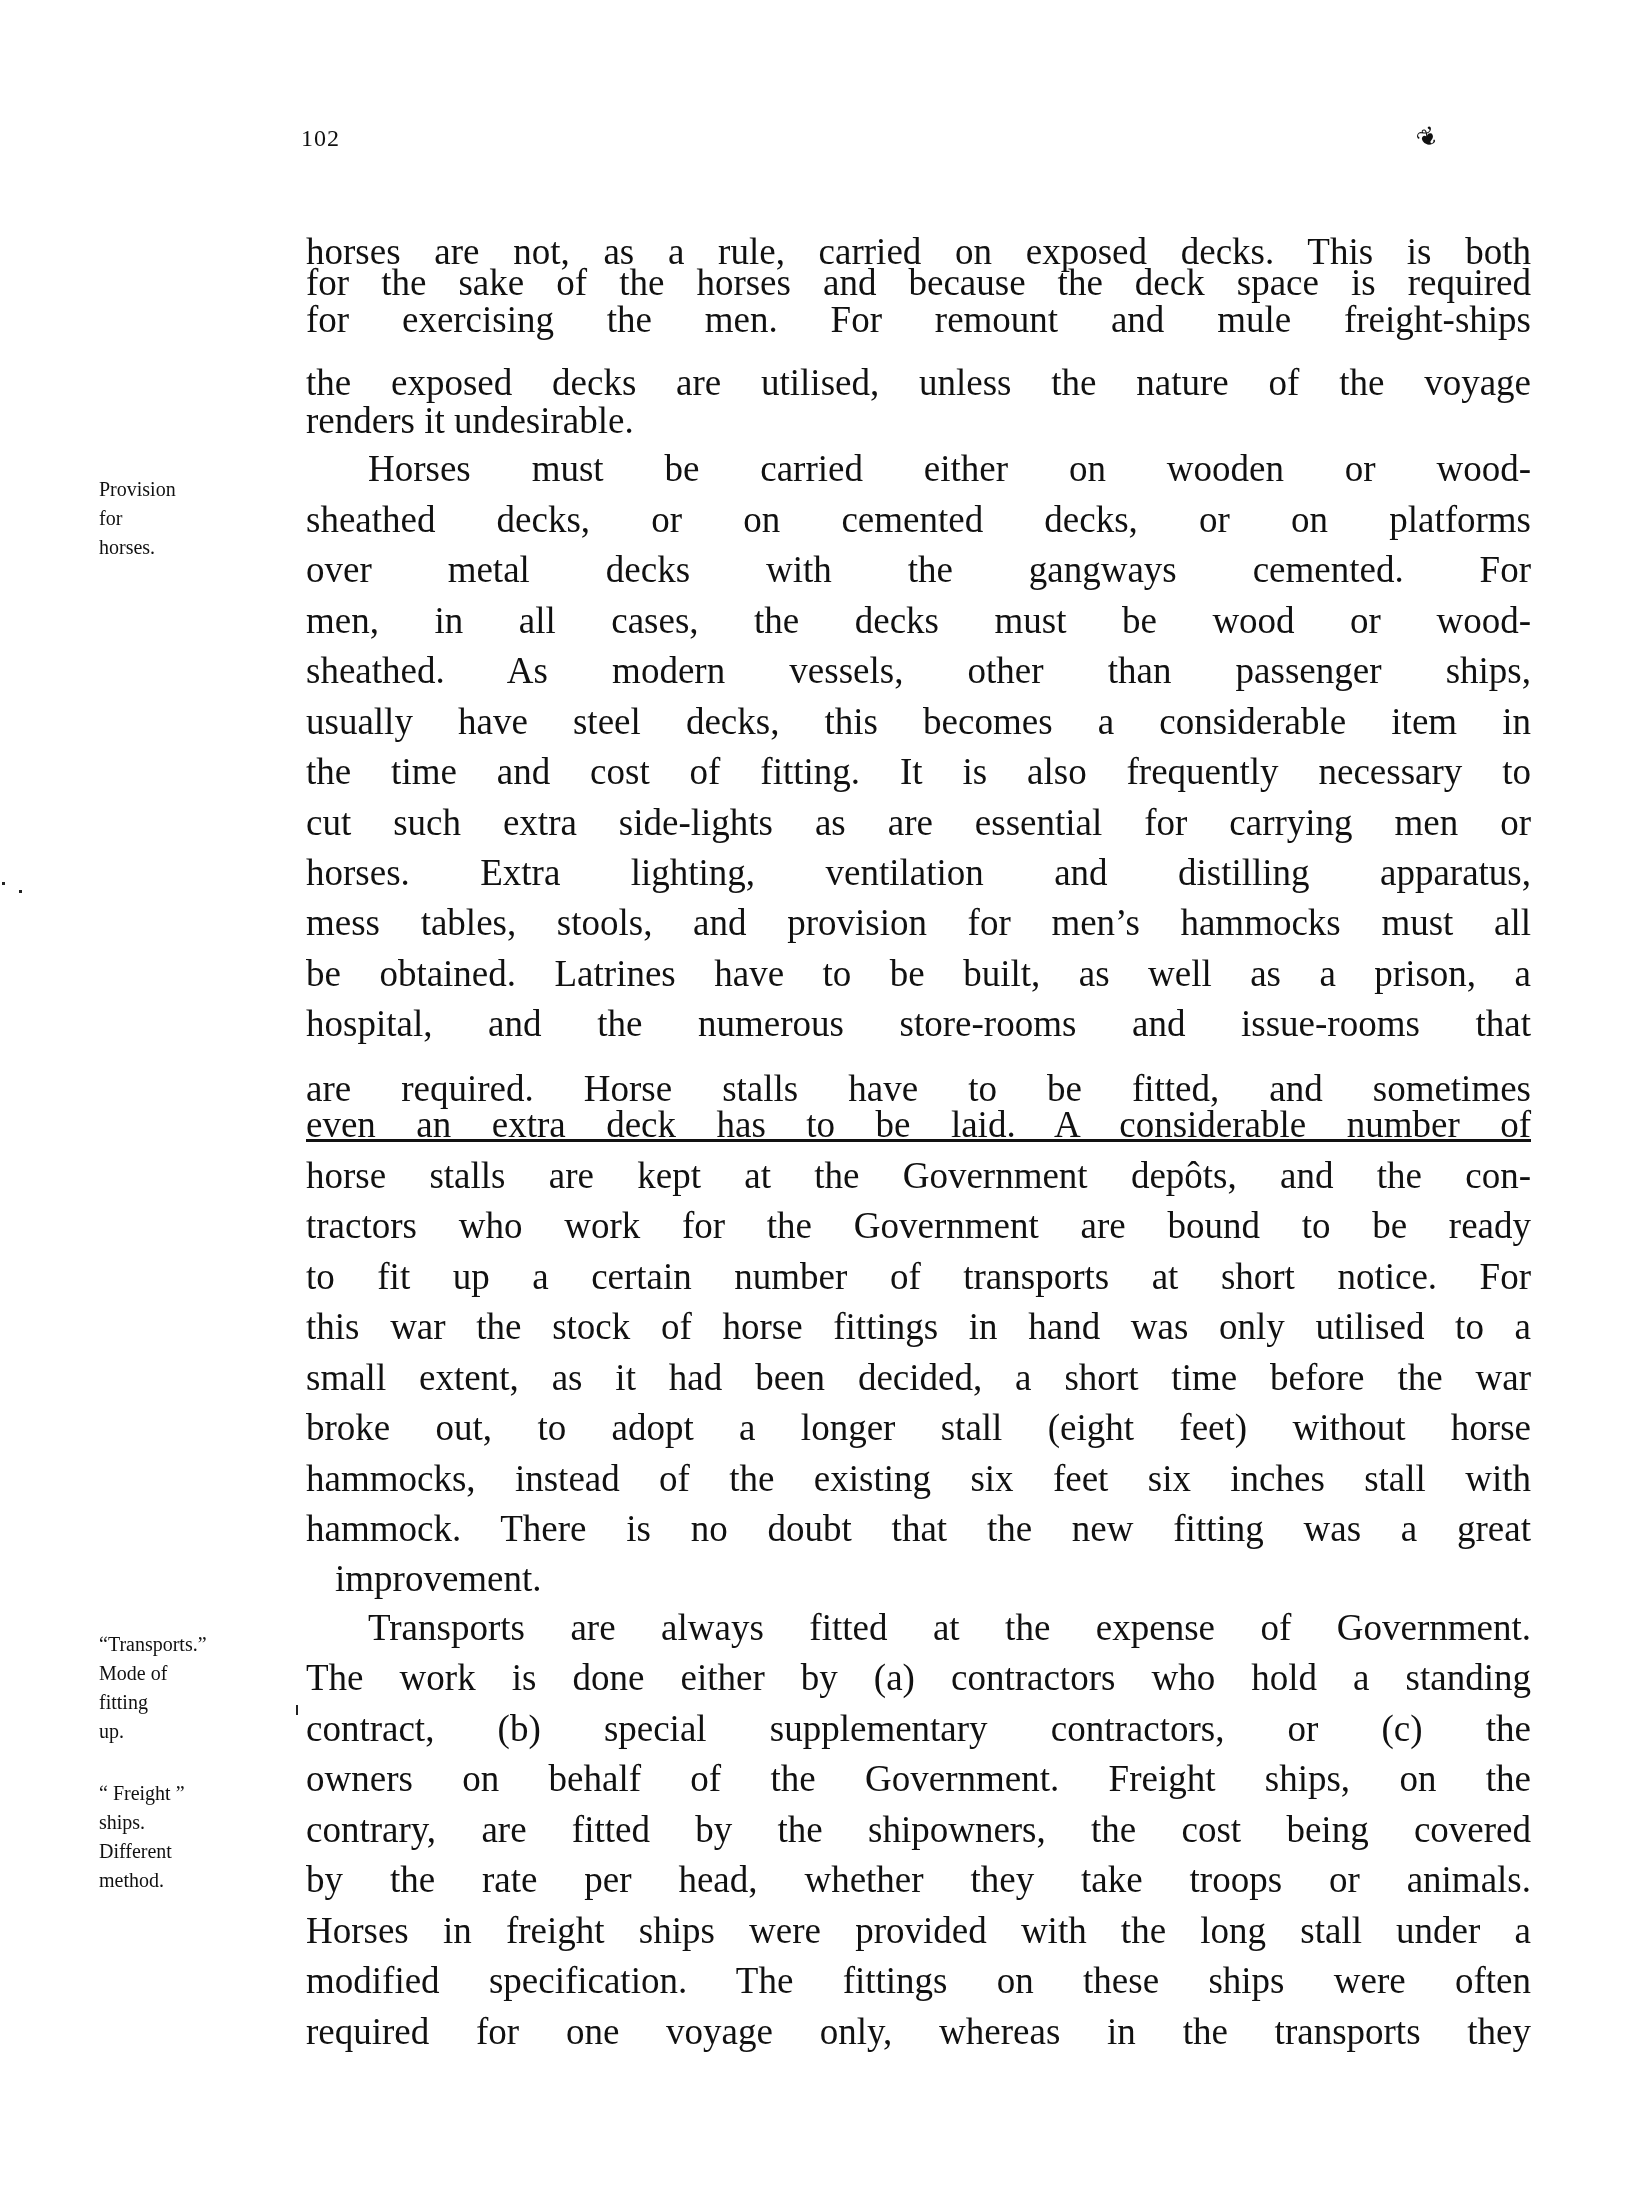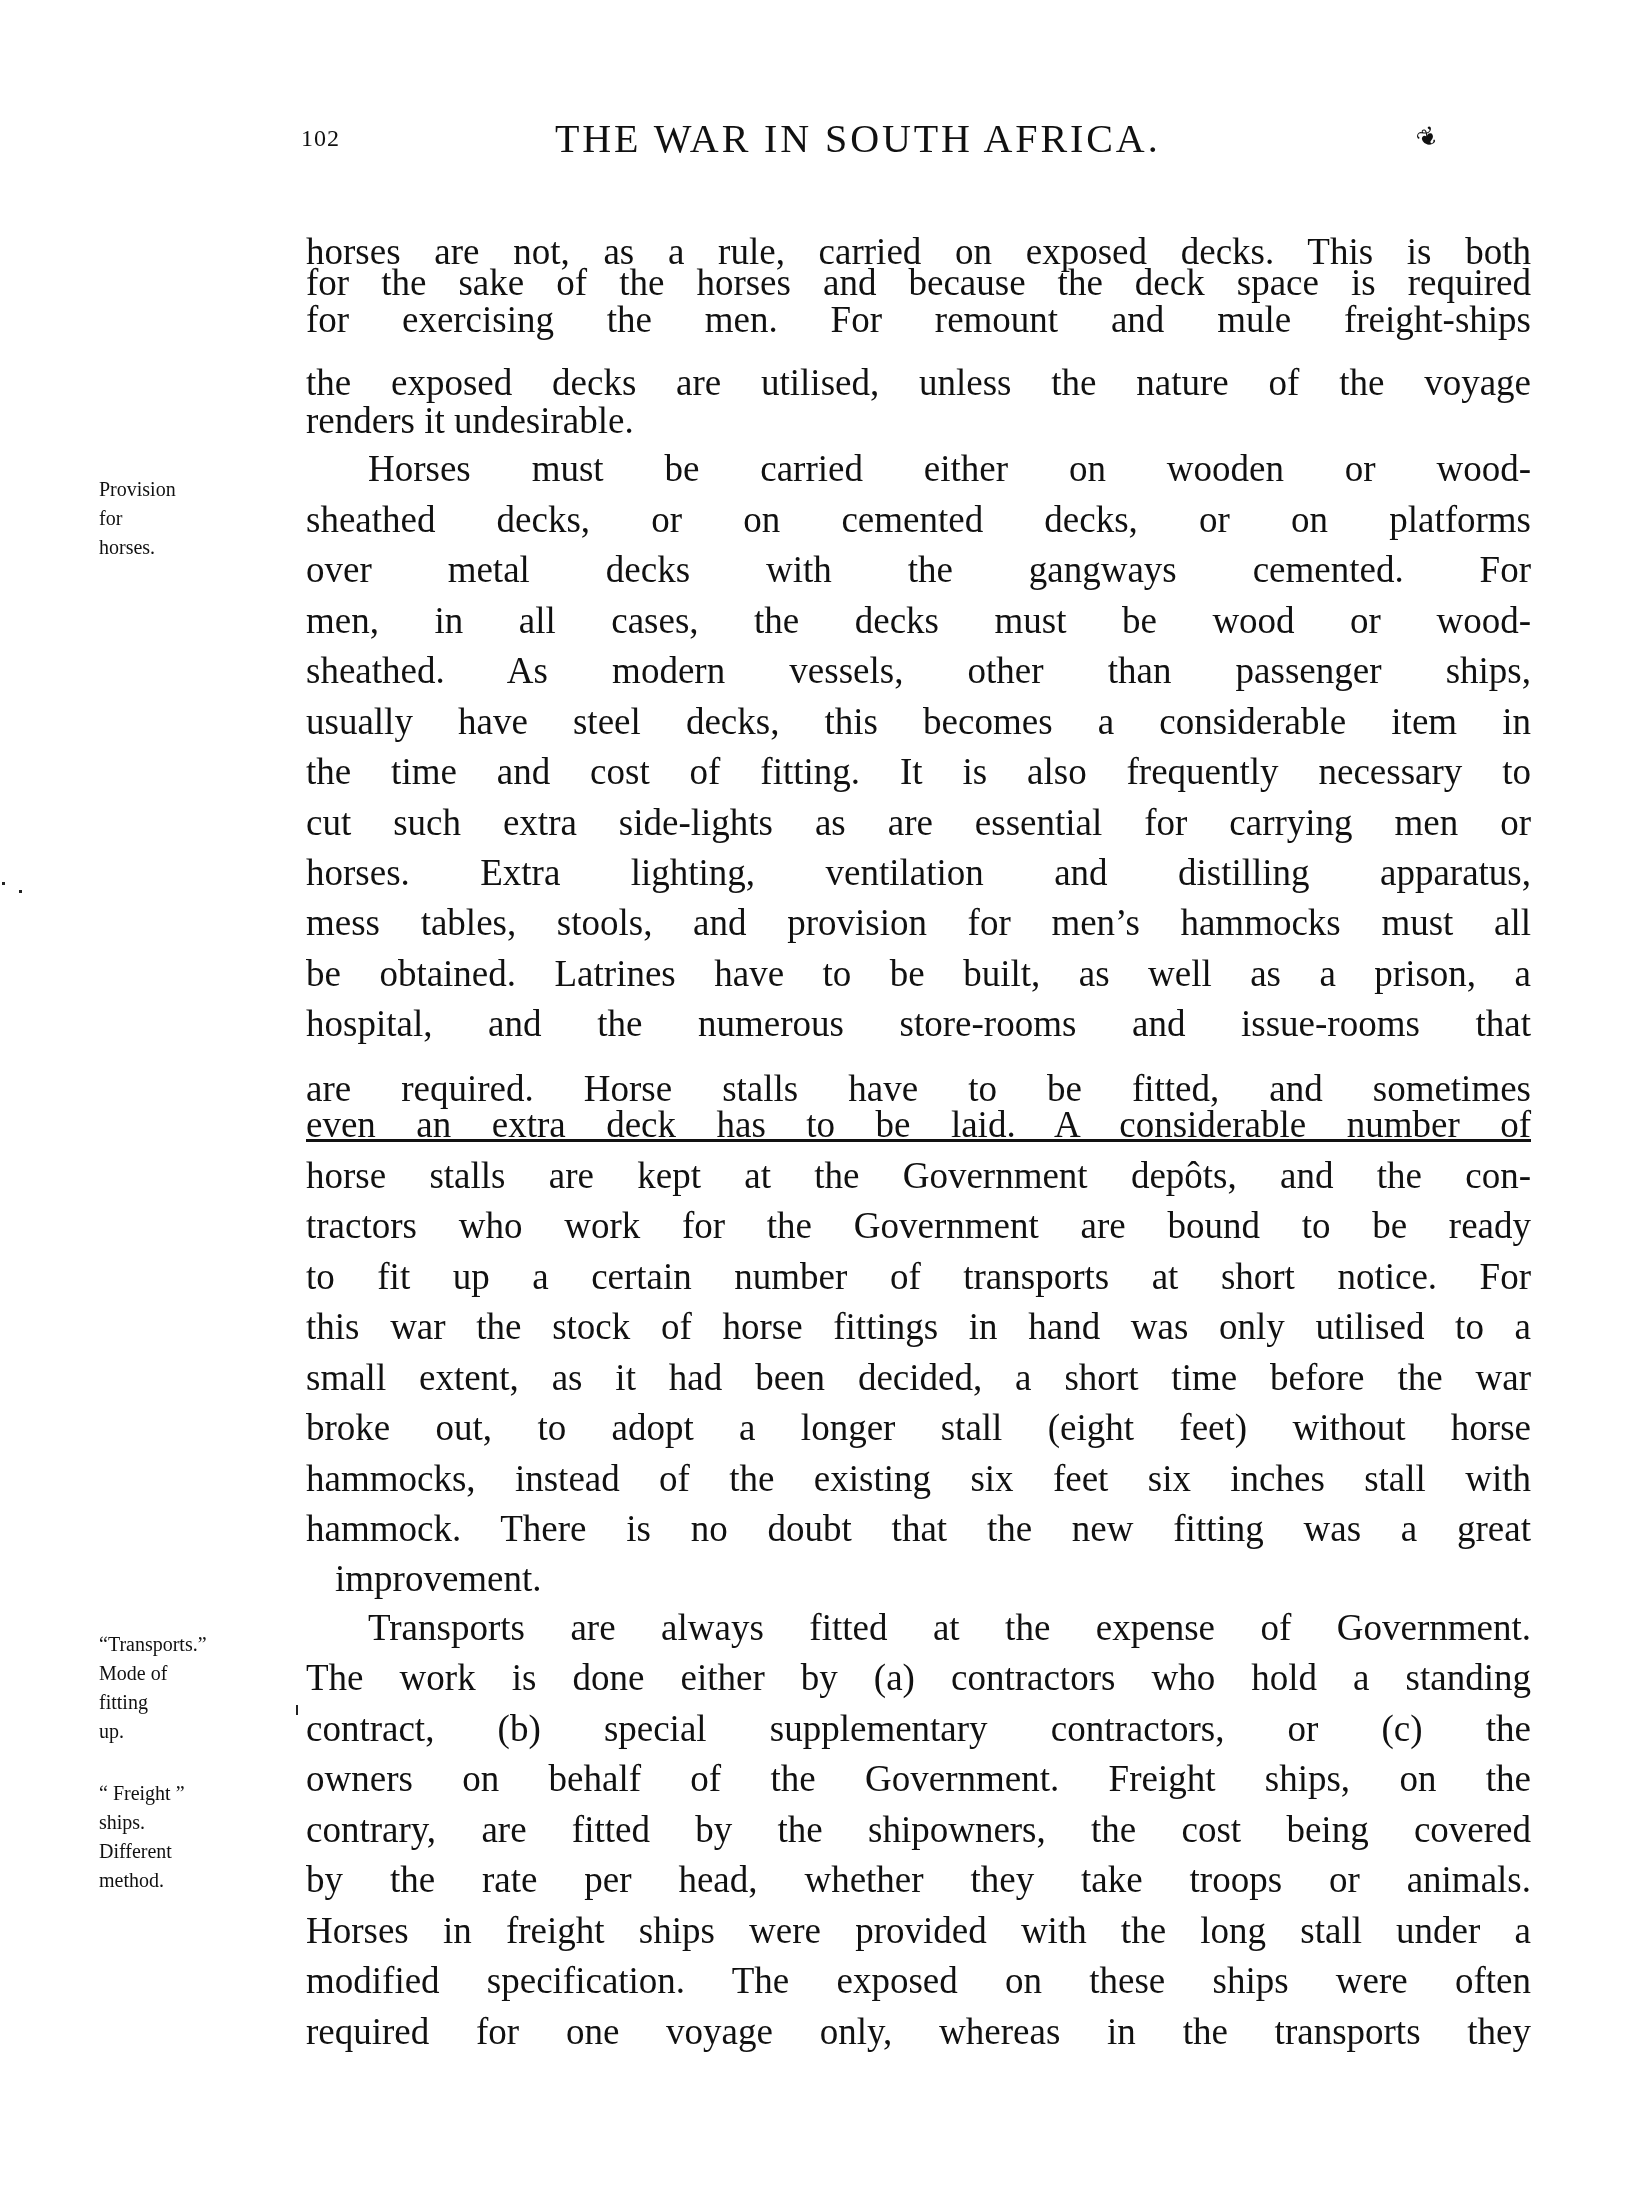--- a/index.html
+++ b/index.html
@@ -26,21 +26,20 @@
     .mn1 { top: 475px; }
     .mn2 { top: 1630px; }
     .mn3 { top: 1779px; }
     .speck { position: absolute; background: #222; }
   </style>
 </head>
 <body>
 
 <div class="header">
   <span class="page-number">102</span>
-  <span class="running-title">THE WAR IN SOUTH AFRICA.</span>
   <span class="ornament">❦</span>
 </div>
 
 <div class="margin-note mn1">
   <div>Provision</div>
   <div>for</div>
   <div>horses.</div>
 </div>
 <div class="margin-note mn2">
   <div>“Transports.”</div>
@@ -84,20 +83,20 @@
     <div class="line" style="top: 1260px;">hammocks, instead of the existing six feet six inches stall with</div>
     <div class="line" style="top: 1310px;">hammock.  There is no doubt that the new fitting was a great</div>
     <div class="line last" style="top: 1360px; margin-left: 29px;">improvement.</div>
     <div class="line indent" style="top: 1409px;">Transports are always fitted at the expense of Government.</div>
     <div class="line" style="top: 1459px;">The work is done either by (a) contractors who hold a standing</div>
     <div class="line" style="top: 1510px;">contract, (b) special supplementary contractors, or (c) the</div>
     <div class="line" style="top: 1560px;">owners on behalf of the Government.  Freight ships, on the</div>
     <div class="line" style="top: 1611px;">contrary, are fitted by the shipowners, the cost being covered</div>
     <div class="line" style="top: 1661px;">by the rate per head, whether they take troops or animals.</div>
     <div class="line" style="top: 1712px;">Horses in freight ships were provided with the long stall under a</div>
-    <div class="line" style="top: 1762px;">modified specification.  The exposed on these ships were often</div>
+    <div class="line" style="top: 1762px;">modified specification.  The fittings on these ships were often</div>
     <div class="line" style="top: 1813px;">required for one voyage only, whereas in the transports they</div>
   </div>
 
 <span class="speck" style="left:1.9px;top:882px;width:2.9px;height:2.9px;"></span>
 <span class="speck" style="left:19.4px;top:890px;width:2.9px;height:2.9px;"></span>
 <span class="speck" style="left:296px;top:1705px;width:1.9px;height:9.7px;"></span>
 
 
 </body></html>

